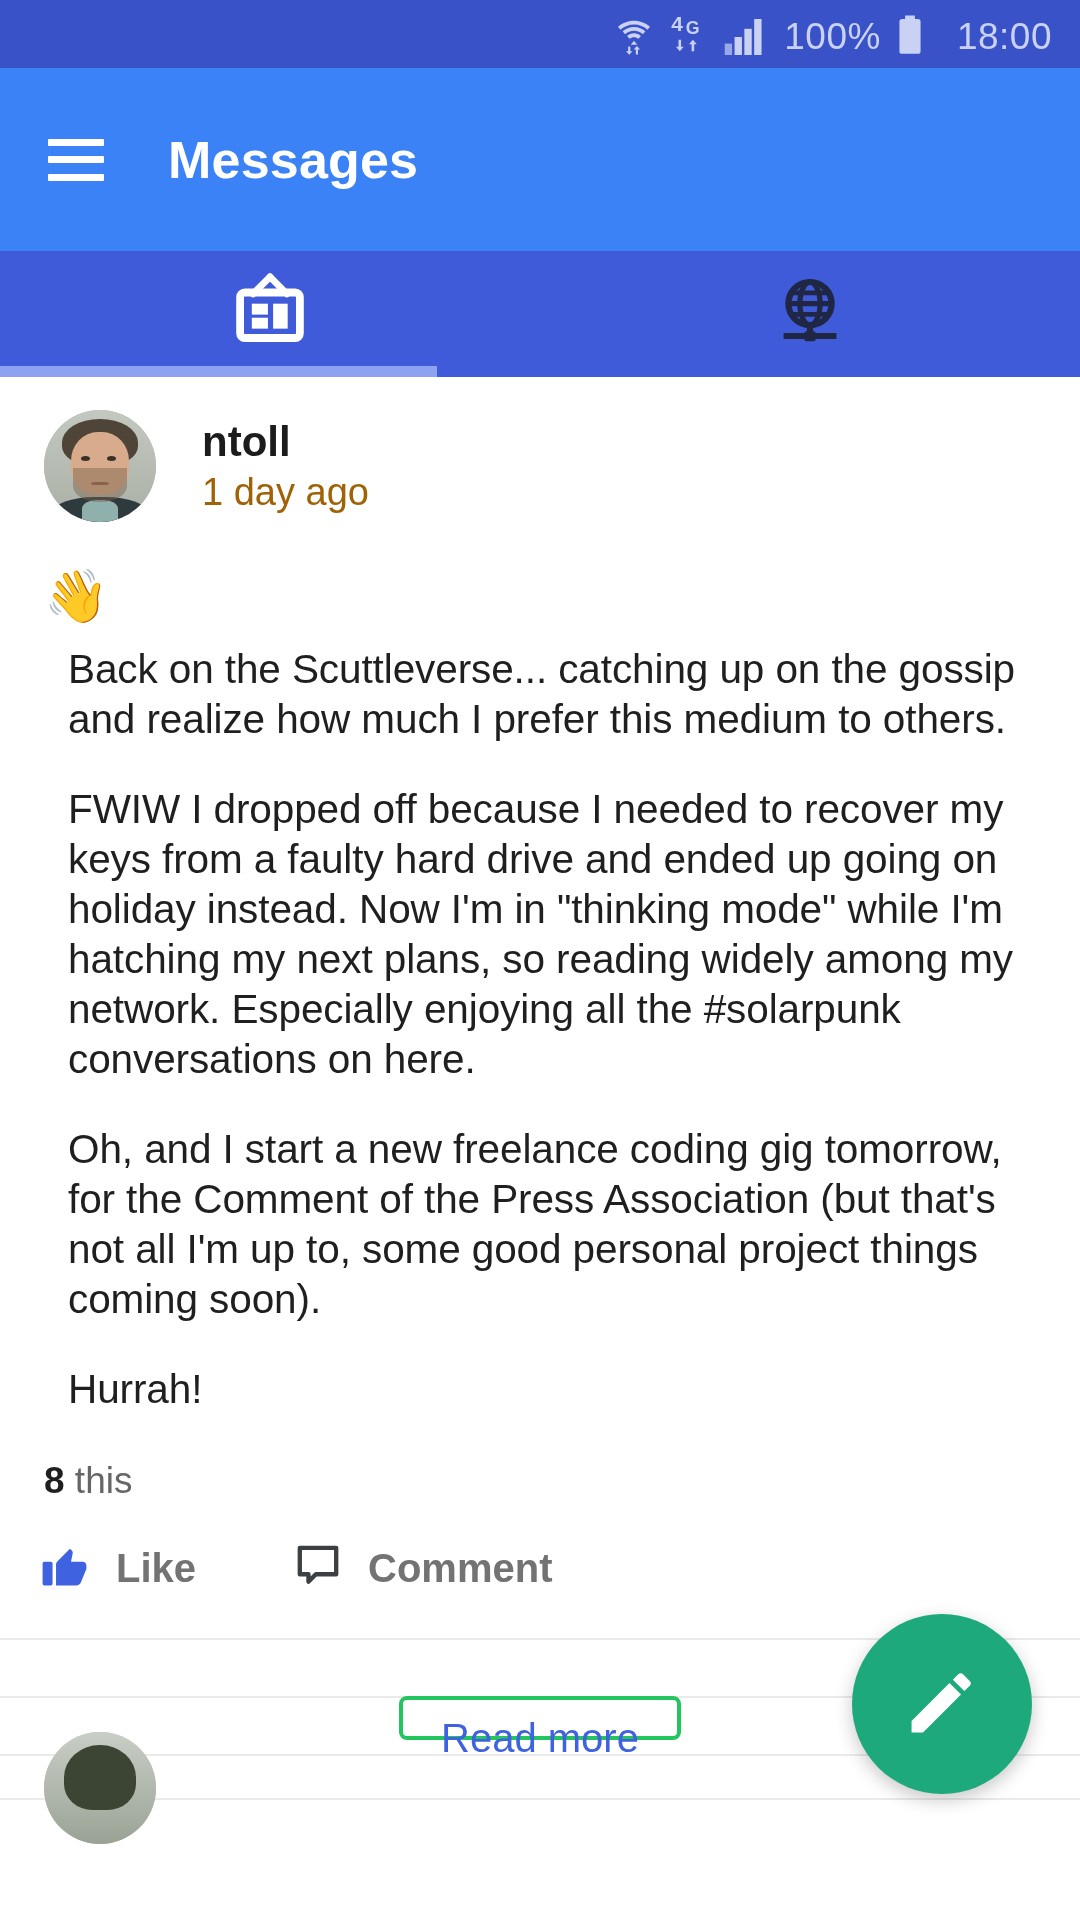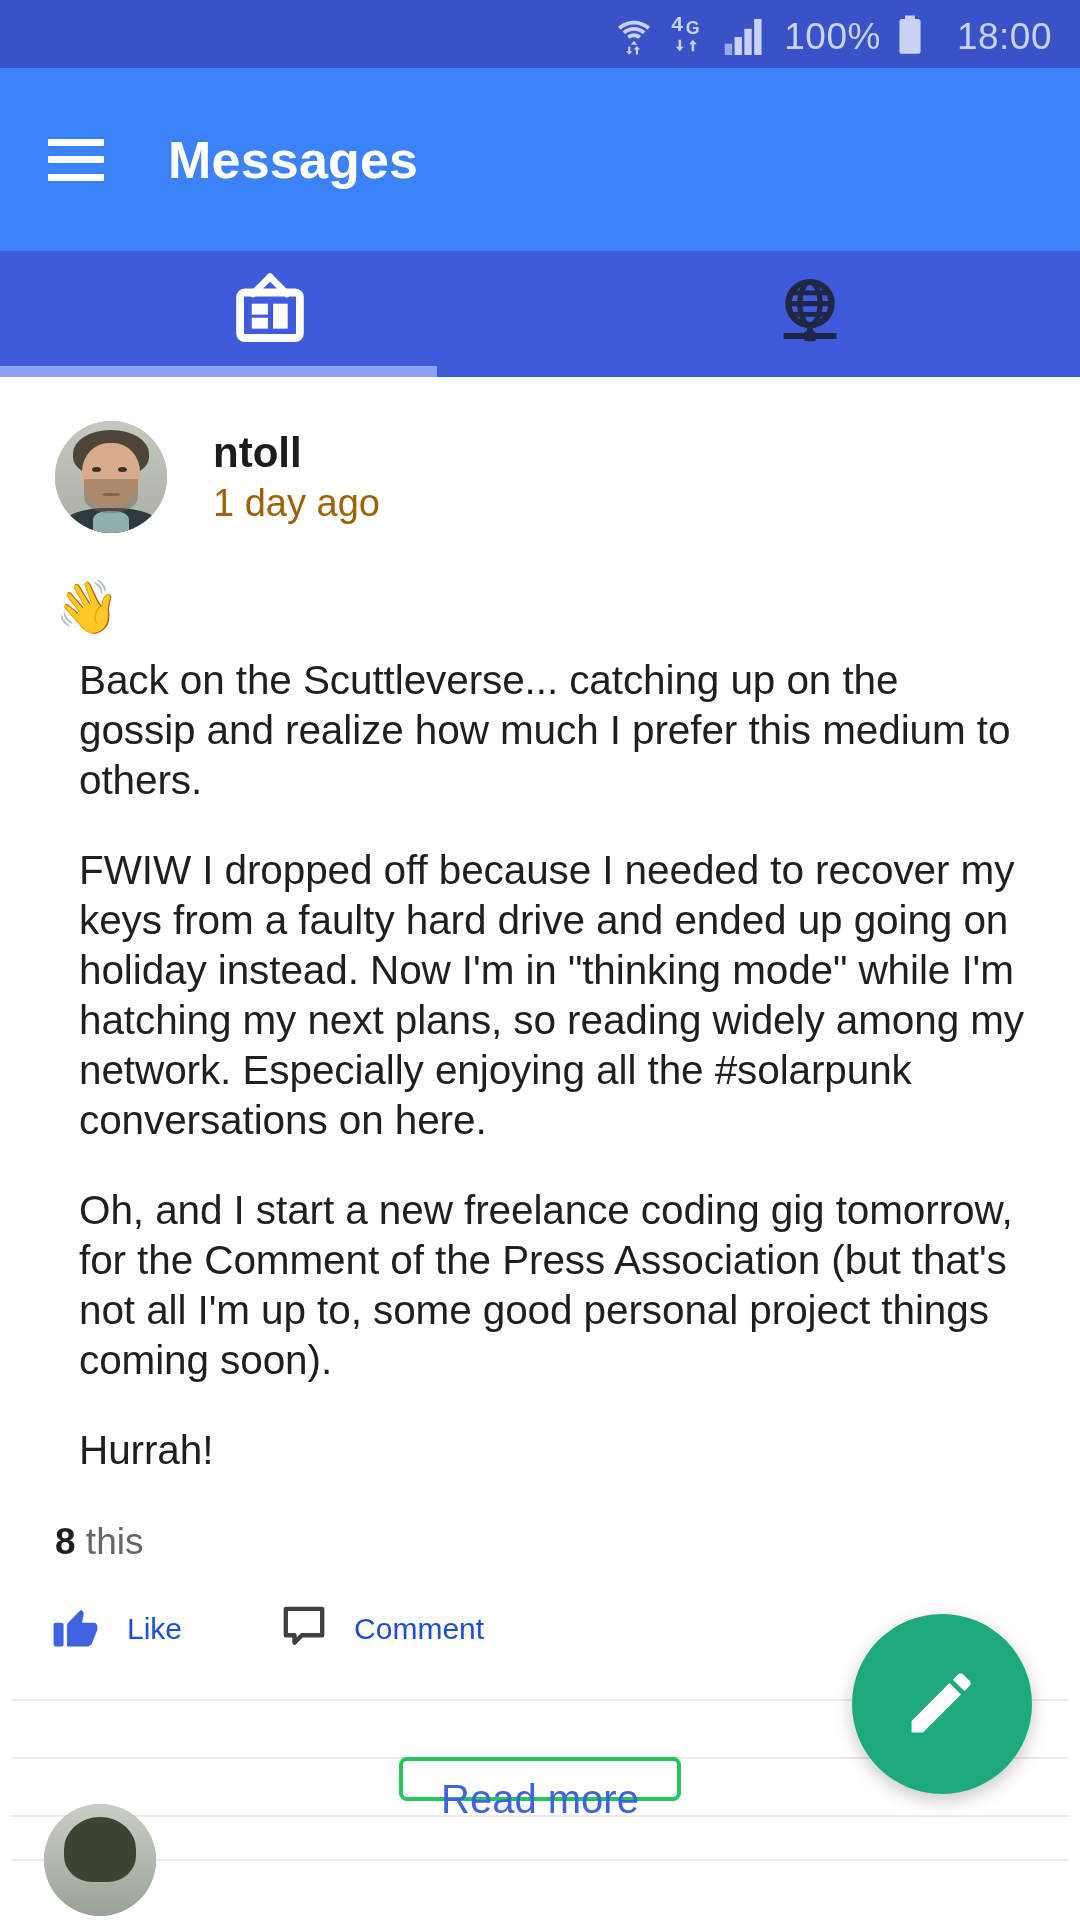--- a/index.html
+++ b/index.html
@@ -71,21 +71,21 @@
   }
 
   
   .feed{
     position:relative;
     background:#fff;
     height:calc(1920px - 68px - 183px - 126px);
     overflow:hidden;
   }
 
-  .post{ padding:11px; }
+  .post{ padding:0; }
 
   .post-head{
     display:flex; align-items:center;
     padding:33px 0 0 44px;
   }
   .avatar{
     width:112px; height:112px; border-radius:50%;
     overflow:hidden; flex:none;
     background:#b9c0b6;
     position:relative;
@@ -153,21 +153,21 @@
   }
   .likes b{ color:#1f1f1f; font-weight:bold; }
 
   .actions{
     display:flex; align-items:center;
     padding:38px 0 0 40px;
     gap:96px;
   }
   .action{ display:flex; align-items:center; cursor:pointer; }
   .action .lbl{
-    font-size:30px; font-weight:normal; color:#1d4ed8;
+    font-size:40px; font-weight:bold; color:#737373;
     margin-left:24px;
   }
 
   
   .divider{ height:2px; background:#EAEAEA; width:100%; }
   .sp-a{ height:42px; }
   .sp-b{ height:56px; }
   .sp-c{ height:56px; }
   .sp-d{ height:42px; }
 

